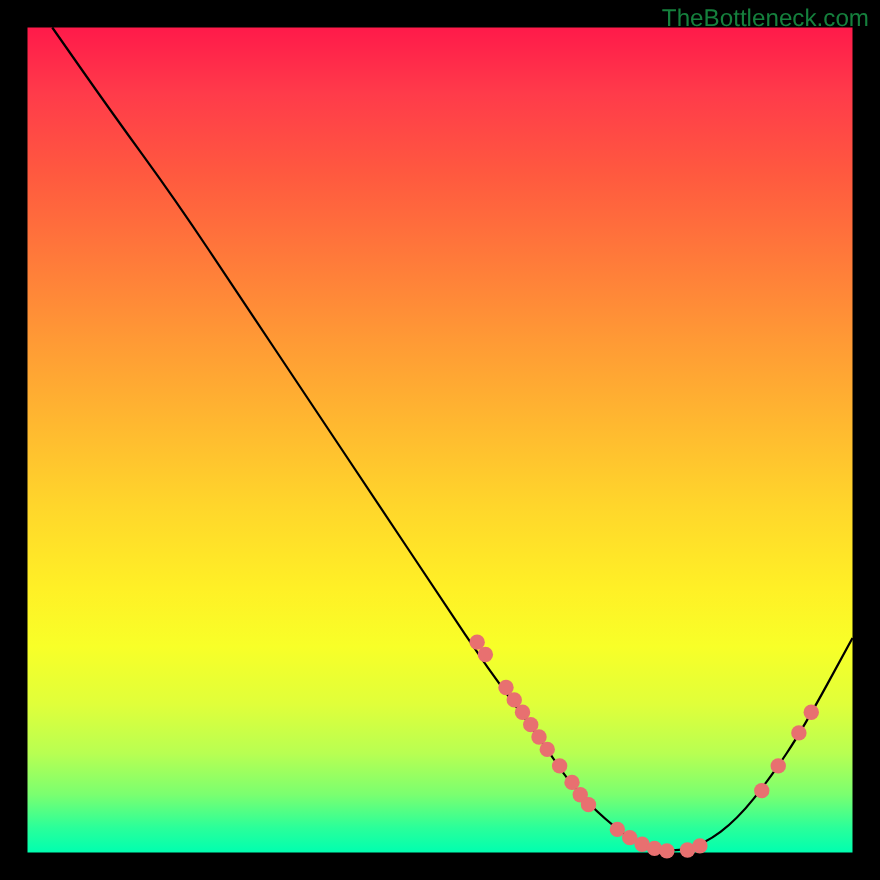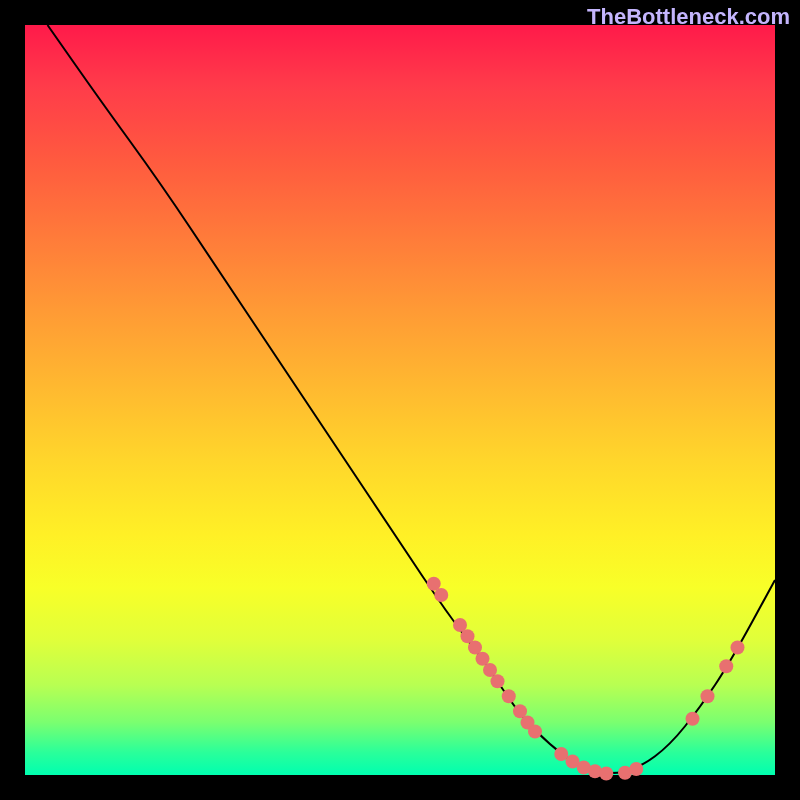--- a/index.html
+++ b/index.html
@@ -7,23 +7,23 @@
     width: 800px;
     height: 800px;
     background: #000;
     position: relative;
     font-family: Arial, sans-serif;
   }
   .watermark {
     position: absolute;
     top: 4px;
     right: 10px;
-    color: #c4b5fd;
+    color: #15803d;
     font-size: 22px;
-    font-weight: bold;
+    font-weight: normal;
     z-index: 10;
   }
   .plot-area {
     position: absolute;
     top: 25px;
     left: 25px;
     width: 750px;
     height: 750px;
     background: linear-gradient(to bottom,
       #ff1a4a 0%,

